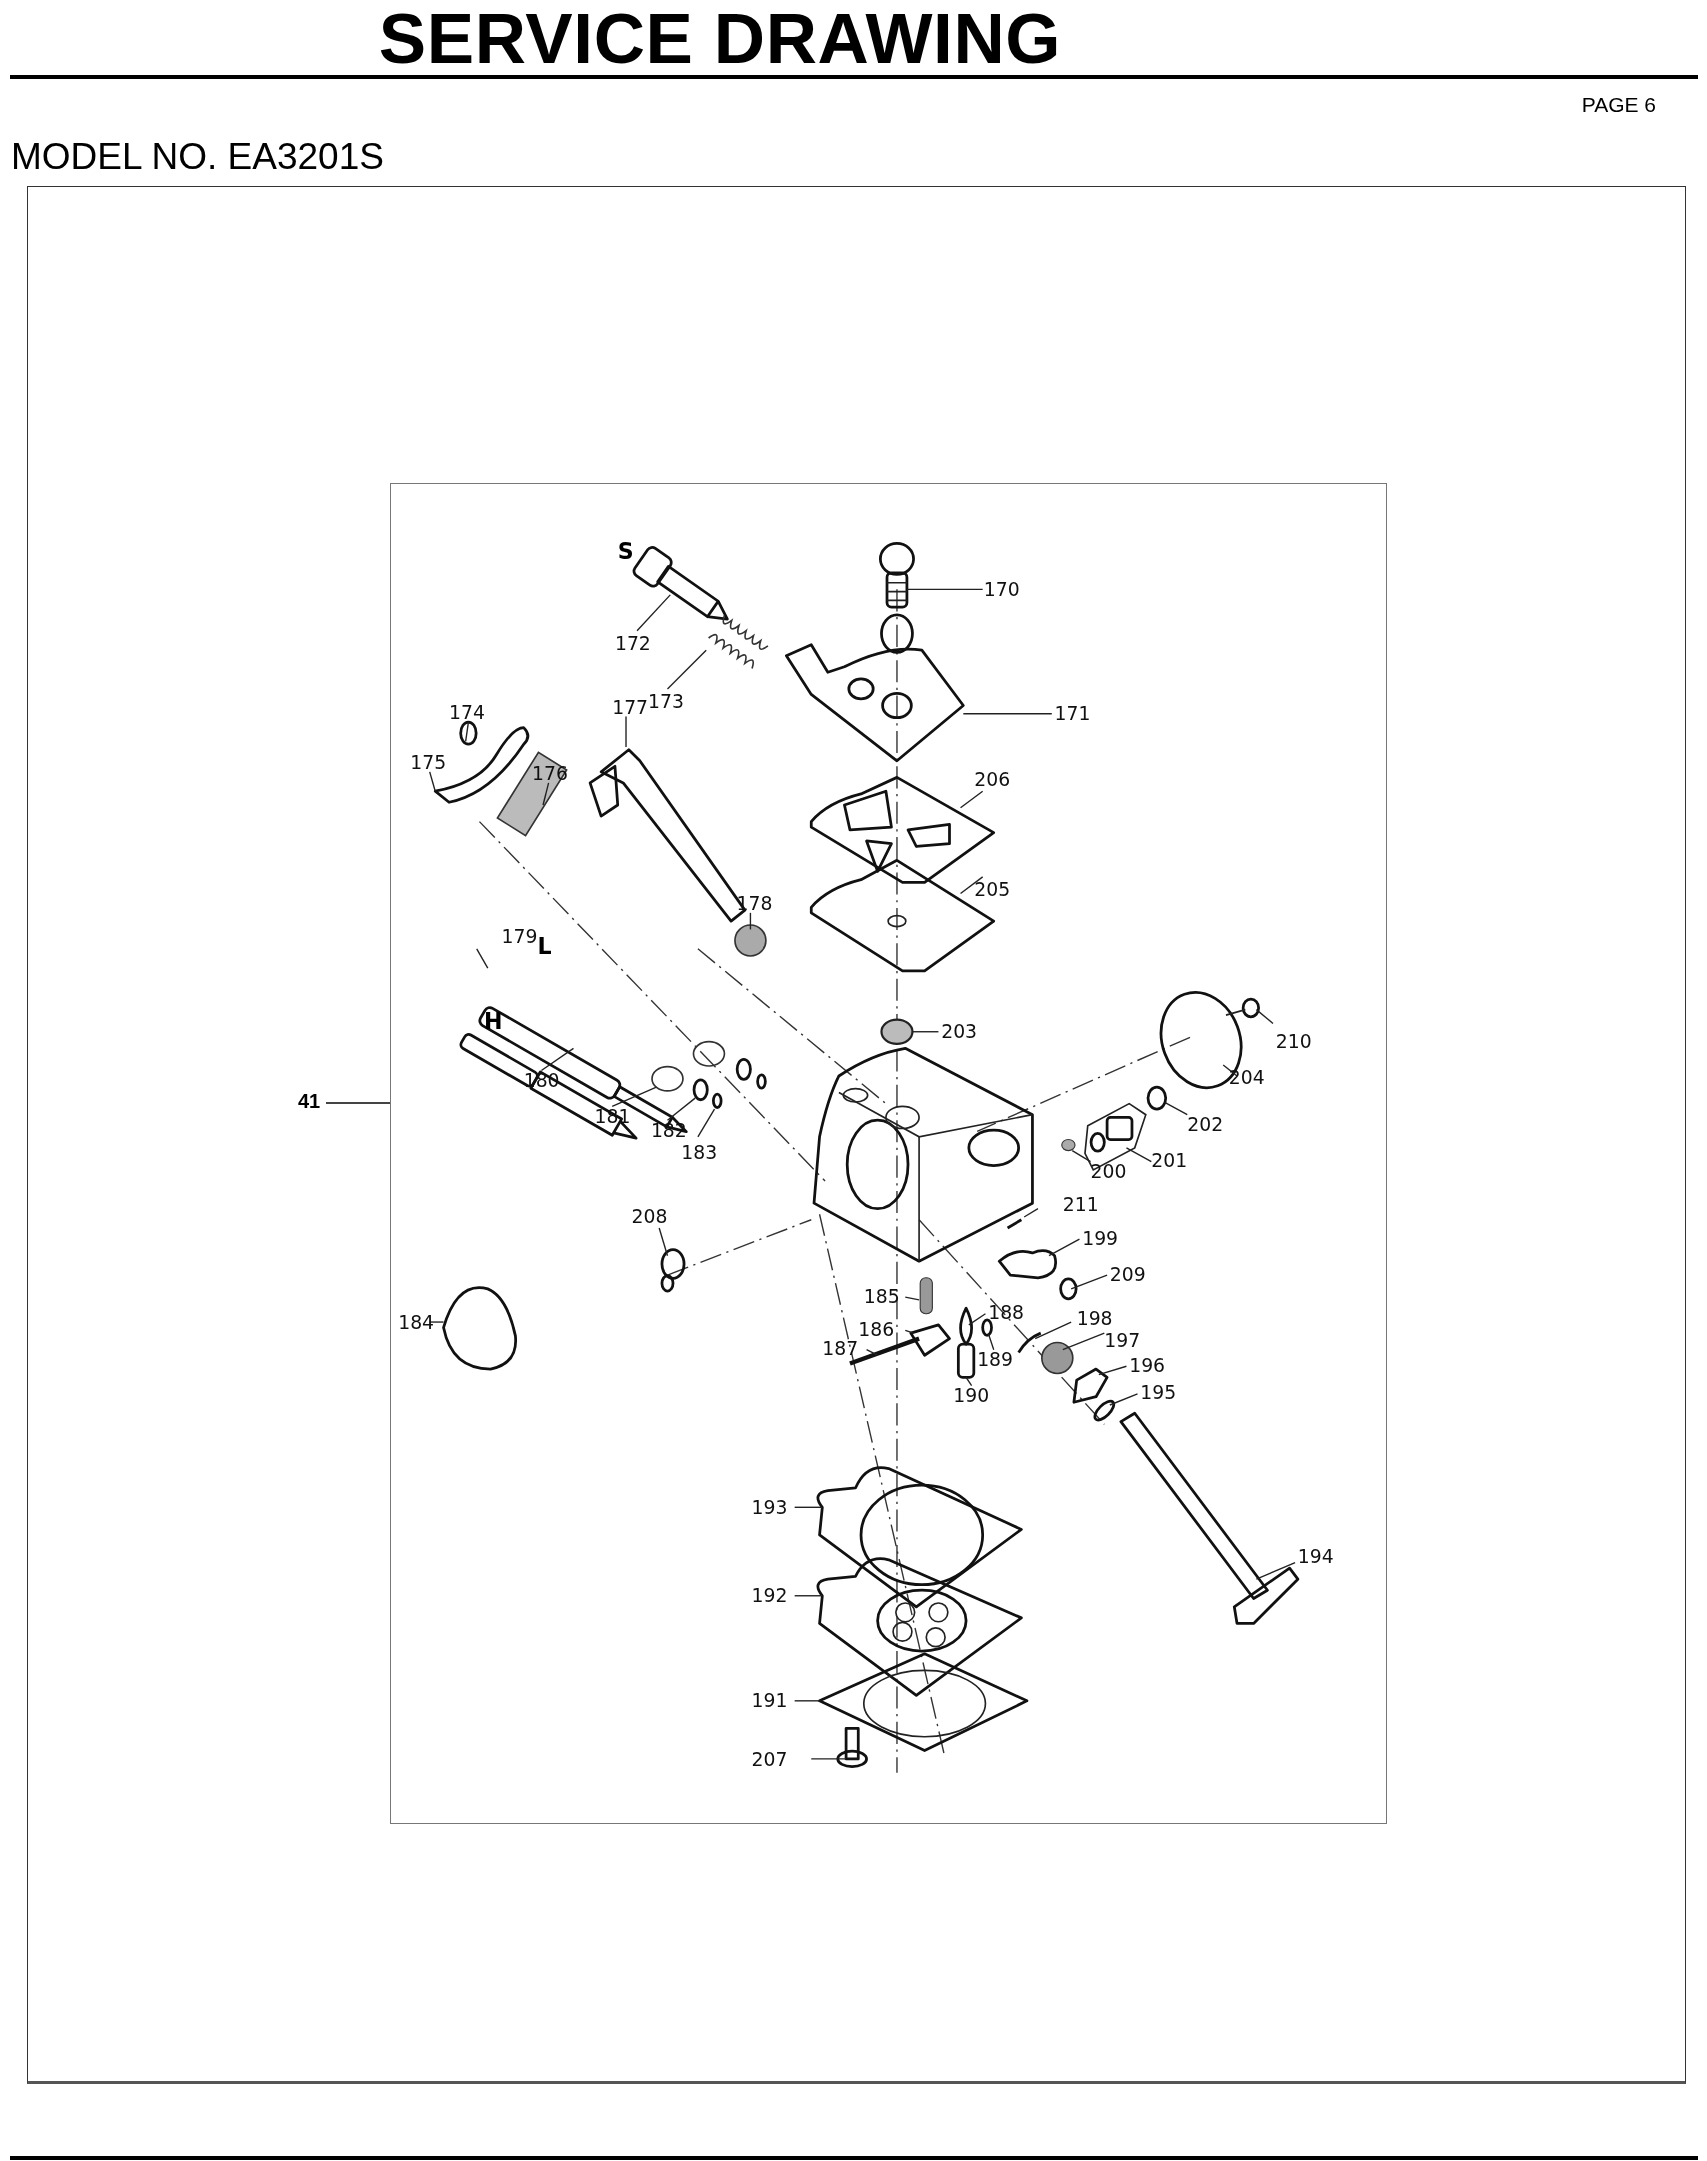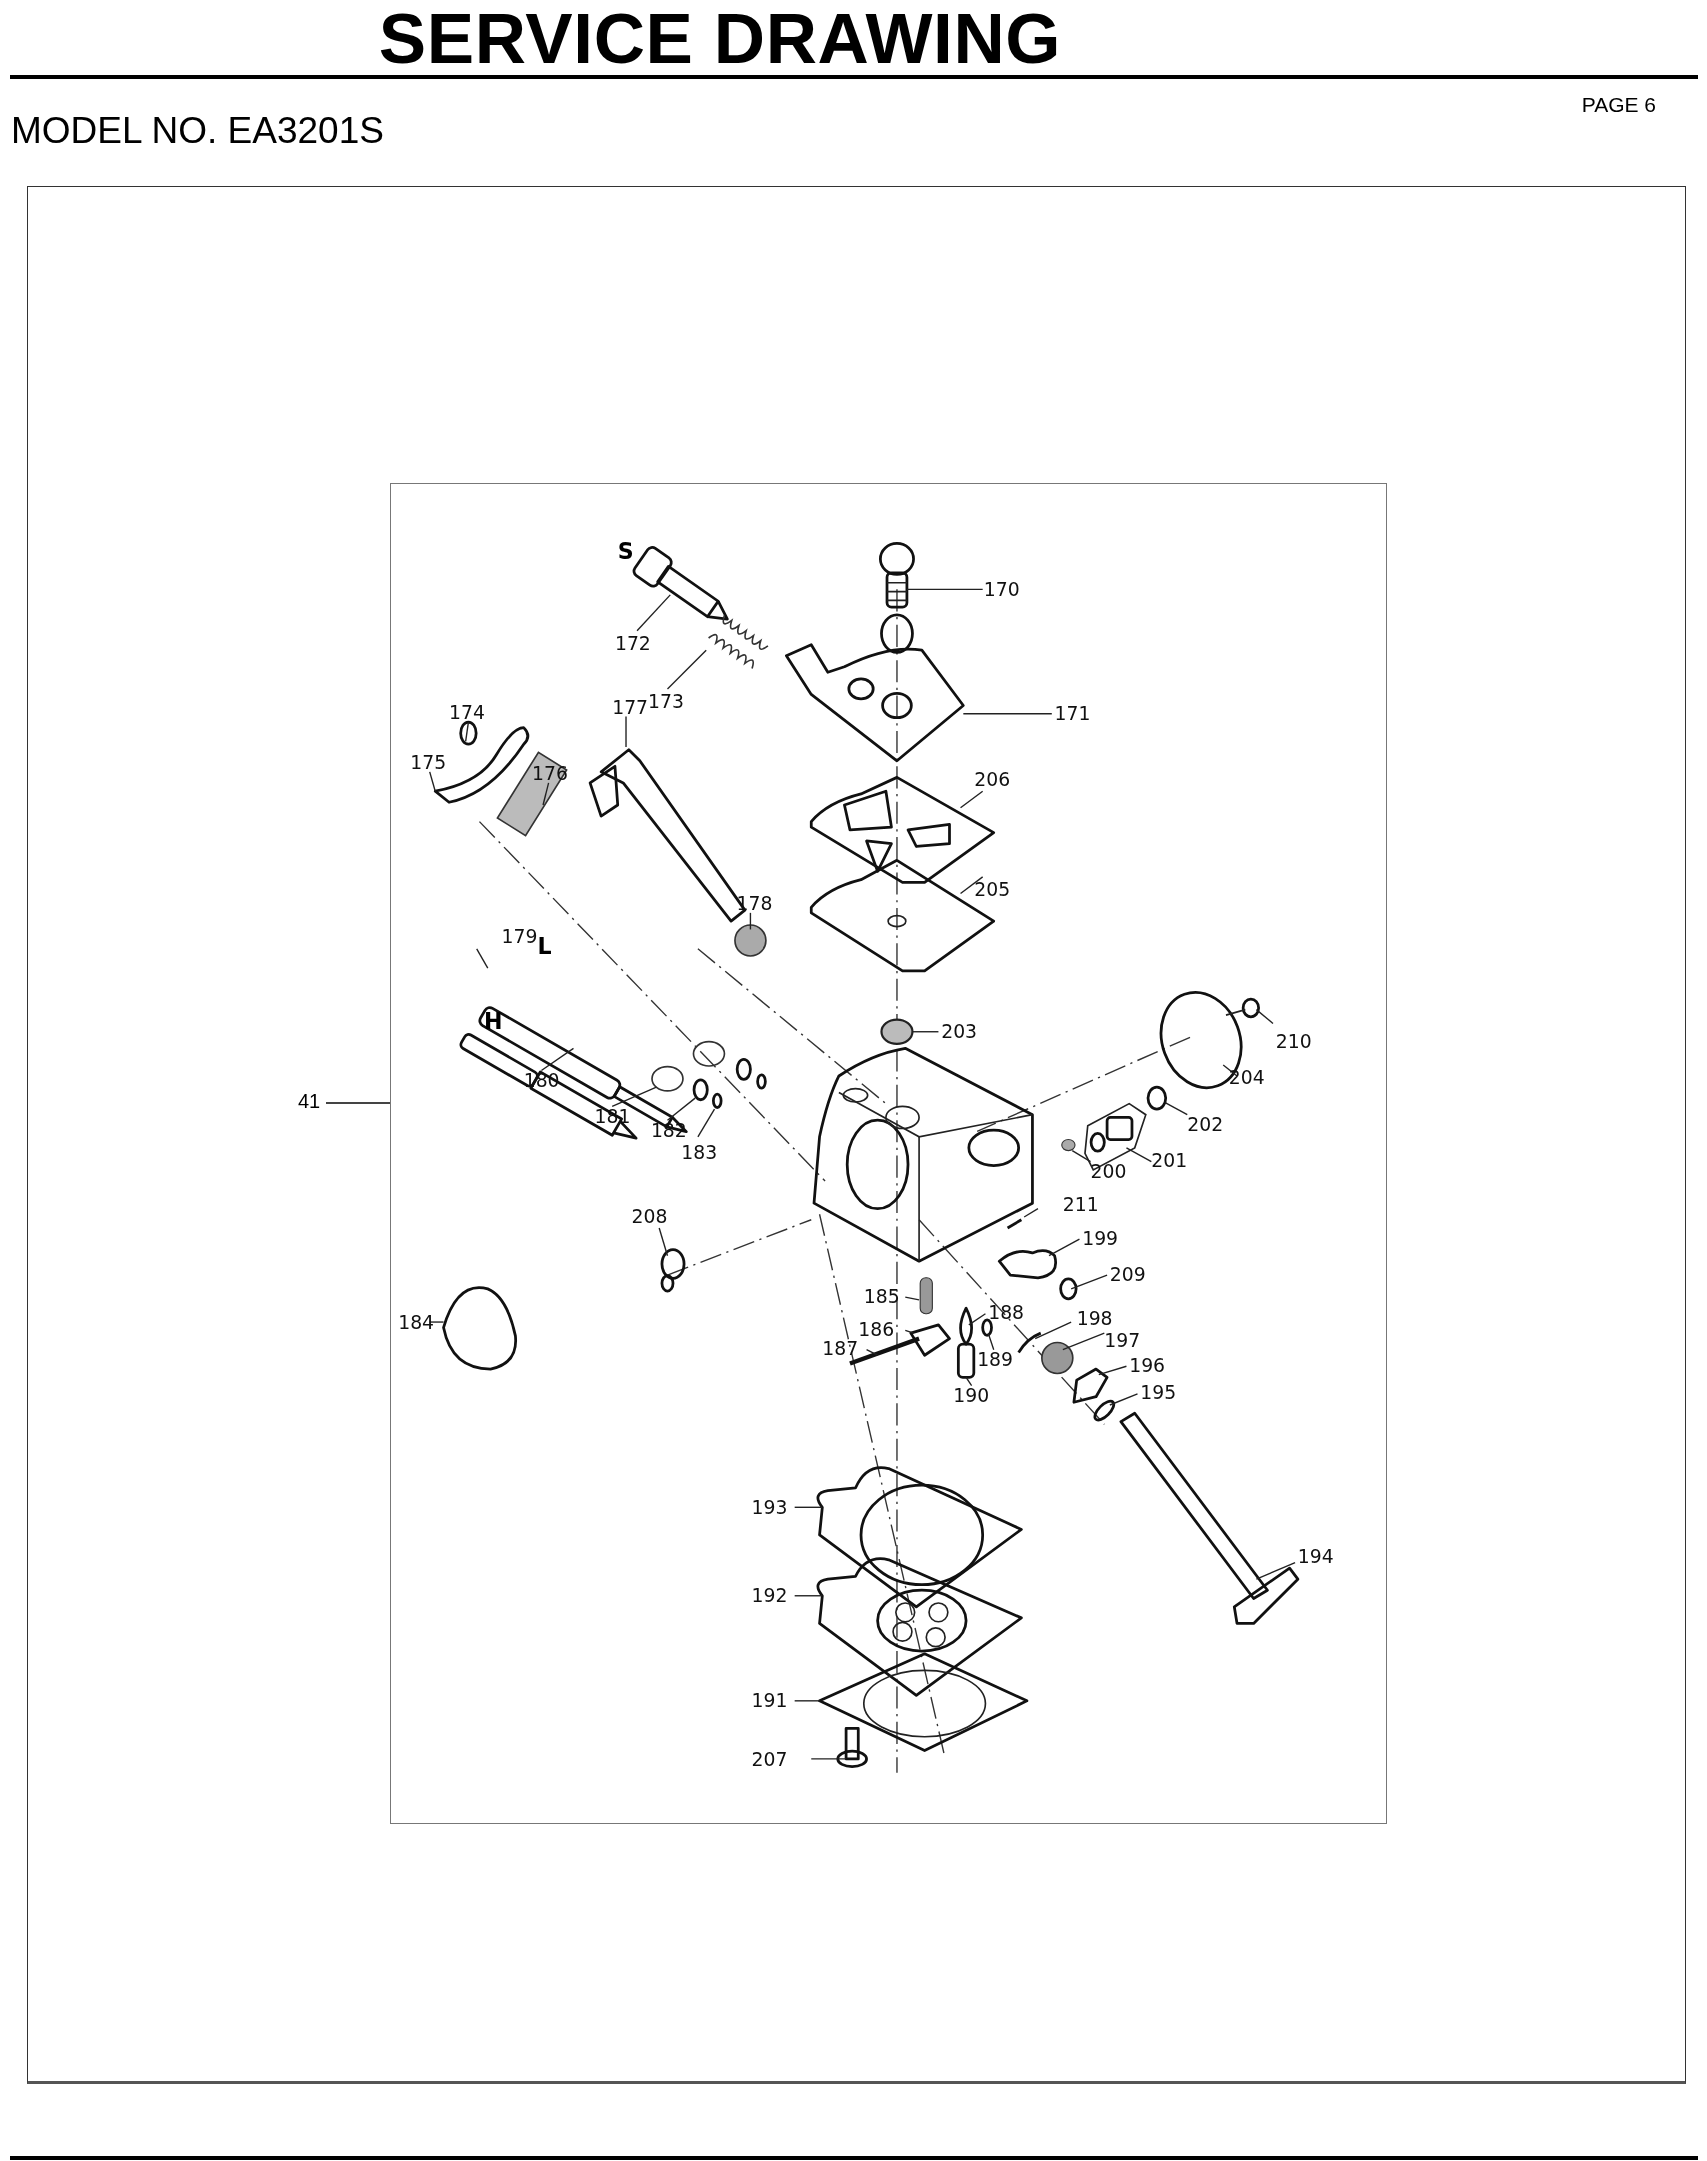--- a/index.html
+++ b/index.html
@@ -2,25 +2,25 @@
 <html style="font-size:8.8px"><head>
 <meta charset="utf-8">
 <style>
   html, body { margin:0; padding:0; background:#fff; }
   body { width:1708px; height:2161px; position:relative; overflow:hidden;
          font-family:"Liberation Sans", sans-serif; color:#000; }
   .title { position:absolute; left:0; top:0; width:1440px; text-align:center;
            font-weight:bold; font-size:71px; line-height:77px; letter-spacing:0.6px; }
   .rule-top { position:absolute; left:10px; top:75px; width:1688px; height:3.9px; background:#000; }
   .page-no { position:absolute; right:52px; top:93px; font-size:21px; }
-  .model { position:absolute; left:11px; top:110px; font-size:37px; }
+  .model { position:absolute; left:11px; top:136px; font-size:37px; }
   .outer-frame { position:absolute; left:26.5px; top:186px; width:1659px; height:1898px;
                  border:1.7px solid #333; box-sizing:border-box; border-bottom:3.3px solid #555; }
   .rule-bottom { position:absolute; left:10px; top:2156px; width:1688px; height:4.4px; background:#000; }
-  .group-callout { position:absolute; left:298px; top:1090px; font-weight:normal; font-size:20px; }
+  .group-callout { position:absolute; left:298px; top:1090px; font-weight:bold; font-size:20px; }
   .group-leader { position:absolute; left:326px; top:1102px; width:64px; height:1.7px; background:#444; }
   .diagram { position:absolute; left:390px; top:483px; width:997px; height:1341px;
              border:1.7px solid #777; box-sizing:border-box; }
   svg { position:absolute; left:0; top:0; }
   .lbl { font-family:"DejaVu Sans", sans-serif; font-size:34px; fill:#111; }
   .lbl-letter { font-family:"DejaVu Sans", sans-serif; font-size:40px; font-weight:bold; fill:#000; }
   .part { fill:none; stroke:#111; stroke-width:5; stroke-linejoin:round; }
   .part-thin { fill:none; stroke:#222; stroke-width:3; }
   .leader { stroke:#222; stroke-width:2.5; fill:none; }
   .axis { stroke:#333; stroke-width:2.5; stroke-dasharray:40 10 4 10; fill:none; }

